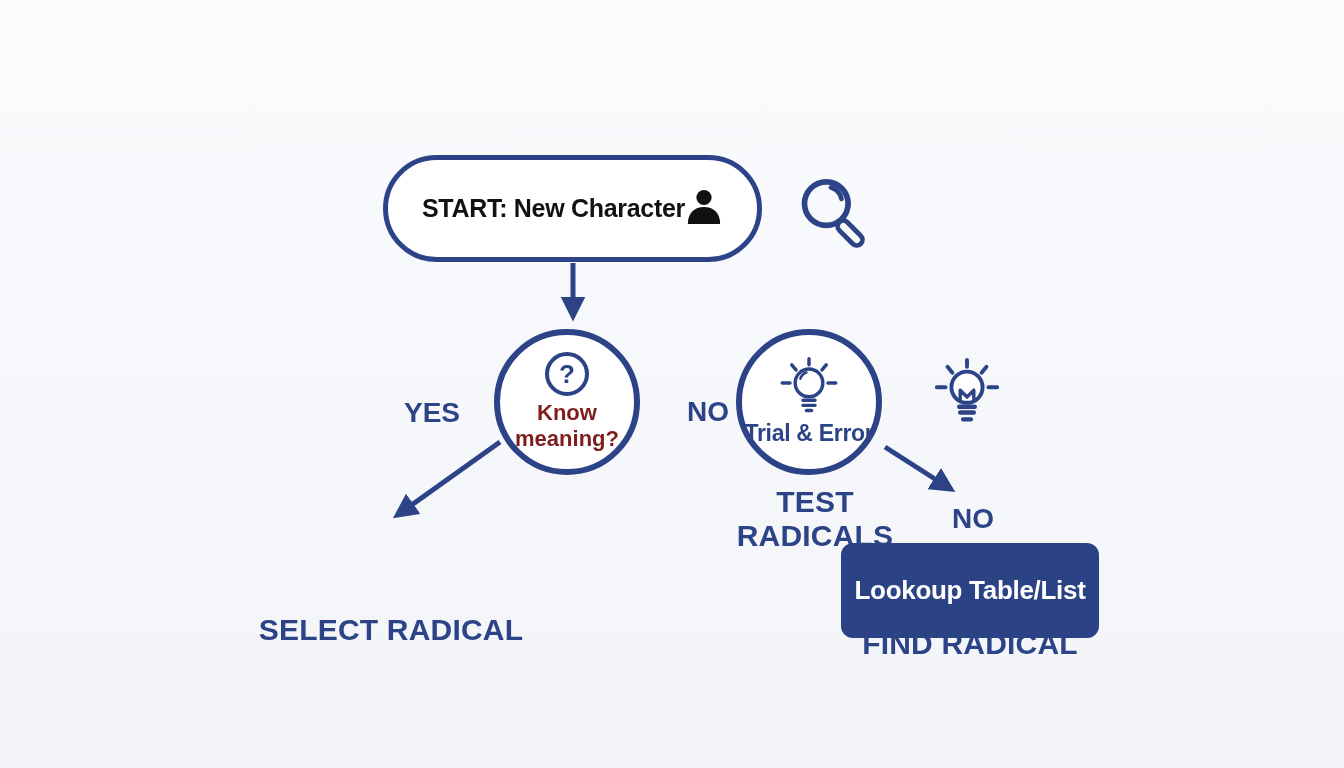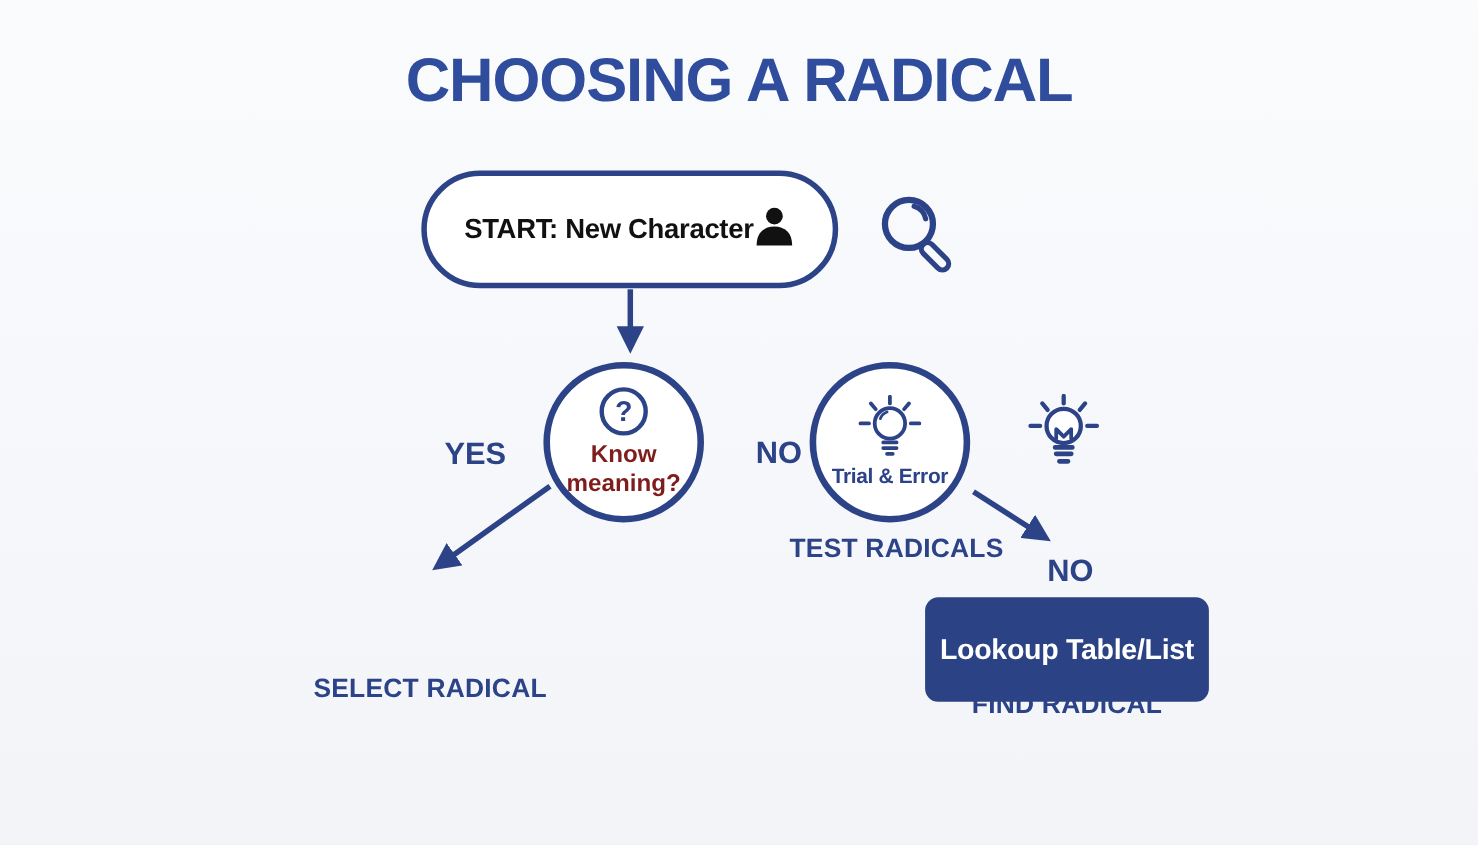--- a/index.html
+++ b/index.html
@@ -30,47 +30,46 @@
   }
   .decision-circle { left: 494px; top: 329px; }
   .trial-circle { left: 736px; top: 329px; }
   .q-icon {
     width: 44px; height: 44px; border: 4px solid #2c4387; border-radius: 50%;
     display: flex; align-items: center; justify-content: center;
     font-size: 26px; font-weight: bold; color: #2c4387; margin-bottom: 4px;
     line-height: 1;
   }
   .circle-label { font-size: 22px; font-weight: bold; color: #7f1d1d; line-height: 1.18; }
-  .trial-label { font-size: 19px; font-weight: bold; color: #2c4387; margin-top: 2px; letter-spacing: -0.3px; }
+  .trial-label { font-size: 23px; font-weight: bold; color: #2c4387; margin-top: 2px; letter-spacing: -0.3px; }
   .branch-label { position: absolute; font-size: 28px; font-weight: bold; color: #2c4387; }
   .yes-label { left: 404px; top: 397px; }
   .no-label-1 { left: 687px; top: 396px; }
   .no-label-2 { left: 952px; top: 503px; }
   .caption {
-    position: absolute; font-size: 24px; font-weight: bold; color: #2c4387;
+    position: absolute; font-size: 30px; font-weight: bold; color: #2c4387;
     text-align: center; letter-spacing: 0.2px;
   }
   .test-caption { left: 713px; top: 485px; width: 204px; }
   .select-caption { left: 255px; top: 613px; width: 272px; }
   .find-caption { left: 841px; top: 627px; width: 258px; }
   .box {
     position: absolute; background: #2b4384; border-radius: 12px; color: #ffffff;
     display: flex; flex-direction: column; align-items: center; justify-content: center;
     text-align: center; font-weight: bold;
   }
   .select-box { left: 257px; top: 535px; width: 268px; height: 95px; font-size: 25px; line-height: 1.28; }
   .lookup-box { left: 841px; top: 543px; width: 258px; height: 95px; font-size: 26px; letter-spacing: -0.3px; }
   .bulb-standalone { position: absolute; left: 930px; top: 358px; }
 </style>
 </head>
 <body>
 
 <div class="canvas">
 
-  <div class="title">CHOOSING A RADICAL</div>
 
   <div class="pill">
     <span class="pill-label">START: New Character</span>
     <span>
       <svg width="38" height="38" viewBox="0 0 40 40">
         <circle cx="20" cy="10" r="8" fill="#111111"></circle>
         <path d="M3,38 C3,26 10,20 20,20 C30,20 37,26 37,38 L3,38 Z" fill="#111111"></path>
       </svg>
     </span>
   </div>

